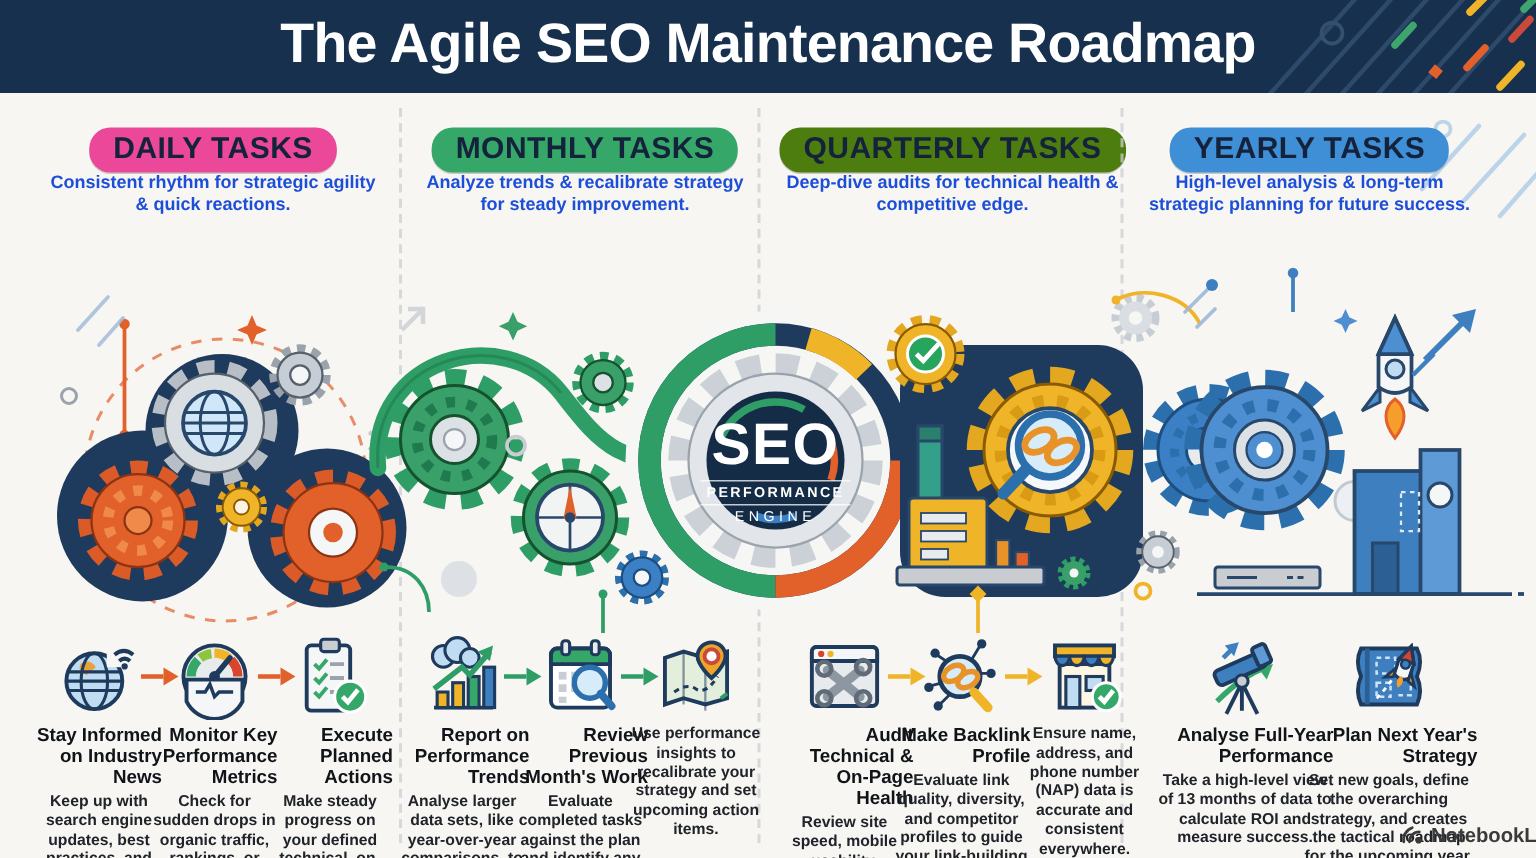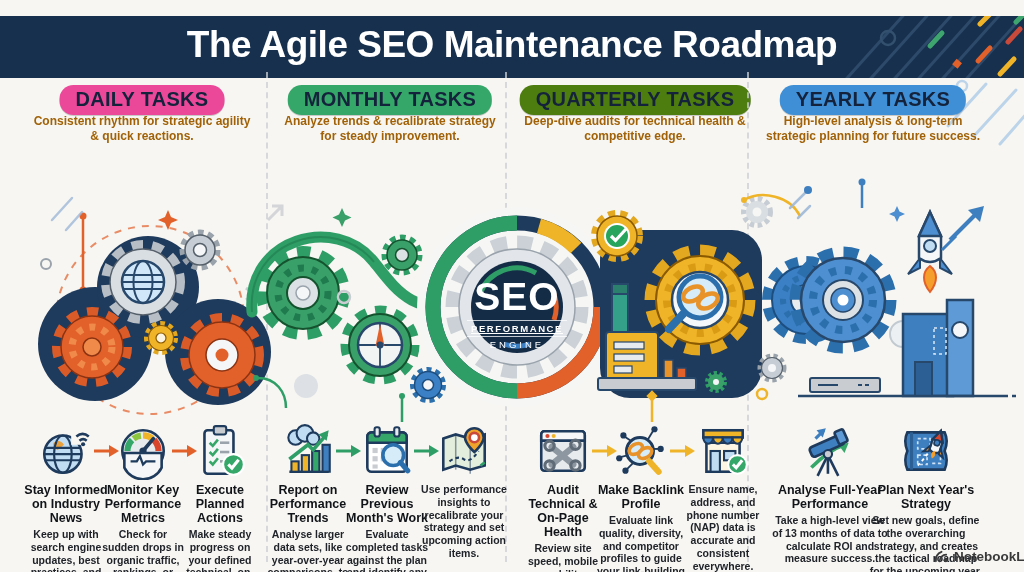--- a/index.html
+++ b/index.html
@@ -1,49 +1,49 @@
 <!DOCTYPE html>
 <html><head>
 <meta charset="utf-8">
 <style>
   html,body{margin:0;padding:0;}
   body{font-family:"Liberation Sans",sans-serif;background:#e8e8e8;}
   #stage{position:relative;width:1024px;height:572px;background:#F7F6F2;overflow:hidden;}
 
   
-  .header{position:absolute;left:0;top:16px;width:1024px;height:62px;background:#16304E;}
+  .header{position:absolute;left:0;top:0;width:1024px;height:62px;background:#16304E;}
   .title{position:absolute;left:0;top:8px;width:1024px;text-align:center;color:#FFFFFF;
          font-size:37px;font-weight:700;letter-spacing:-0.5px;}
 
   
   .pill{position:absolute;top:85px;transform:translateX(-50%);border-radius:14px;
         padding:3px 16px 4px;font-size:20px;font-weight:800;letter-spacing:.3px;color:#14233B;
         box-shadow:0 1px 0 rgba(0,0,0,.18);white-space:nowrap;}
   .subtitle{position:absolute;top:114px;transform:translateX(-50%);width:222px;text-align:center;
-        font-size:12px;font-weight:700;line-height:1.25;color:#a16207;}
+        font-size:12px;font-weight:700;line-height:1.25;color:#1d4ed8;}
 
   
   .divider{position:absolute;top:72px;height:490px;width:0;border-left:2px dashed #CBCFD4;opacity:.75;}
 
   
   .artband{position:absolute;left:0;top:172px;width:1024px;height:250px;}
   .cornerdecor{position:absolute;}
 
   
   .engine{position:absolute;left:457px;top:277px;width:120px;text-align:center;color:#fff;}
   .engine .seo{font-size:39px;font-weight:800;letter-spacing:1px;line-height:1;}
   .engine .perf{margin:4px 10px 0;font-size:9.5px;font-weight:700;letter-spacing:1.6px;
         border-top:1px solid rgba(255,255,255,.75);border-bottom:1px solid rgba(255,255,255,.75);
-        padding:2px 0;text-decoration:underline;}
+        padding:2px 0;}
   .engine .eng{margin-top:2px;font-size:9.5px;font-weight:400;letter-spacing:3px;}
 
   
   .item{position:absolute;top:422px;display:flex;flex-direction:column;align-items:center;text-align:center;}
   .ticon{width:58px;height:58px;}
-  .ttitle{margin-top:3px;font-size:12.5px;font-weight:800;line-height:1.12;color:#101418;}
+  .ttitle{margin-top:3px;font-size:12.5px;font-weight:800;line-height:1.12;color:#101418;text-align:right;}
   .tdesc{margin-top:3px;font-size:10.5px;font-weight:700;line-height:1.22;color:#20242a;}
   .harrow{position:absolute;top:444px;width:28px;height:14px;}
 
   
   .brand{position:absolute;left:934px;top:549px;display:flex;align-items:center;gap:5px;color:#3a3a3a;}
   .brand .txt{font-size:13.5px;font-weight:600;}
 </style>
 </head>
 <body>
 

